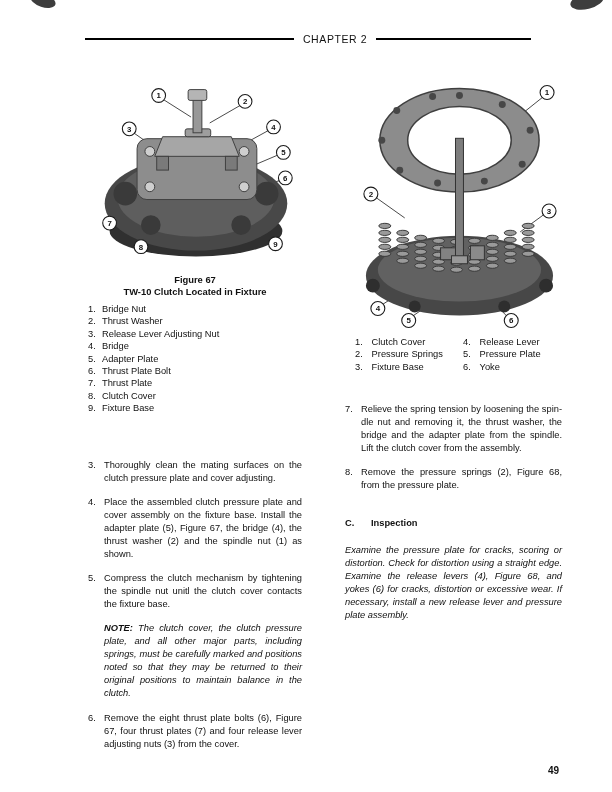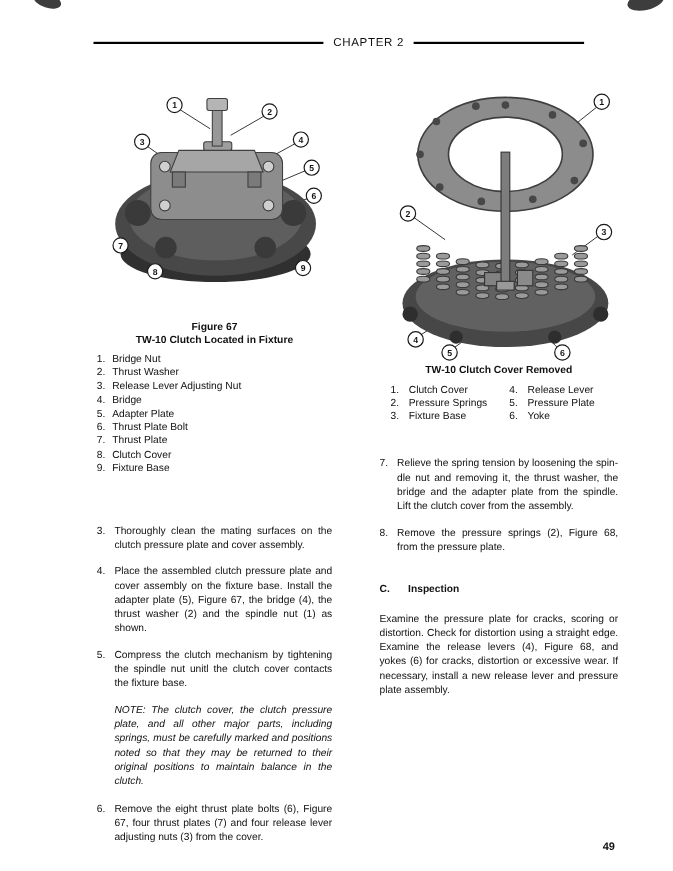--- a/index.html
+++ b/index.html
@@ -25,44 +25,44 @@
   .chapter-header .rule.r { flex:1; }
   .chapter-title { font-weight:normal; font-size:10.5px; letter-spacing:.6px; padding:0 9px; white-space:nowrap; }
 
   .col { position:absolute; top:80px; font-size:9.3px; line-height:13px; }
   .col.left  { left:88px;  width:214px; }
   .col.right { left:345px; width:217px; }
 
   .figure { position:relative; display:flex; justify-content:center; }
 
   .fig-caption { text-align:center; font-weight:bold; font-size:9.4px; line-height:11.5px; }
-  .fig-caption.title { margin-top:21px; }
+  .fig-caption.title { margin-top:4px; }
 
   .parts-list { margin-top:6px; }
   .part-row { display:flex; line-height:12.4px; }
   .part-row .pnum { width:14px; flex:none; }
   .parts-list.fig67 { margin-bottom:44px; }
 
   .parts-grid {
     display:grid; grid-template-columns:108px 1fr;
     padding-left:10px; margin-top:6px; margin-bottom:30px;
   }
   .parts-grid .part-row { line-height:12.4px; }
 
   .step { display:flex; margin-bottom:11px; }
   .step .snum { width:16px; flex:none; }
   .step p { flex:1; text-align:justify; }
 
   .note { margin:1px 0 12px 16px; font-style:italic; text-align:justify; }
-  .note .note-label { font-weight:normal; }
+  .note .note-label { font-weight:bold; }
 
   .section-heading { display:flex; font-weight:bold; margin:25px 0 14px 0; }
   .section-heading .hletter { width:26px; flex:none; }
 
-  .para { text-align:justify; margin-bottom:11px; }
+  .para { text-align:justify; margin-bottom:11px;font-style:italic; }
 
   .page-number { position:absolute; right:53px; bottom:16px; font-weight:bold; font-size:10px; }
 
   
   svg { display:block; }
   .leaders line { stroke:#1a1a1a; stroke-width:.8; }
   .callout circle { fill:#fff; stroke:#1a1a1a; stroke-width:1.1; }
   .callout text {
     font-size:8px; text-anchor:middle; fill:#111;
     font-family:"Liberation Sans", sans-serif; font-weight:bold;
@@ -174,21 +174,21 @@
         <span>Clutch Cover</span>
       </div>
     <div class="part-row">
         <span class="pnum">9.</span>
         <span>Fixture Base</span>
       </div>
   </div>
 
   <div class="step">
     <span class="snum">3.</span>
-    <p>Thoroughly clean the mating surfaces on the clutch pressure plate and cover assembly.</p>
+    <p>Thoroughly clean the mating surfaces on the clutch pressure plate and cover adjusting.</p>
   </div>
   <div class="step">
     <span class="snum">4.</span>
     <p>Place the assembled clutch pressure plate and cover assembly on the fixture base. Install the adapter plate (5), Figure 67, the bridge (4), the thrust washer (2) and the spindle nut (1) as shown.</p>
   </div>
   <div class="step">
     <span class="snum">5.</span>
     <p>Compress the clutch mechanism by tightening the spindle nut unitl the clutch cover contacts the fixture base.</p>
   </div>
   <div class="note">
@@ -263,21 +263,20 @@
         <circle cx="33" cy="229" r="7"></circle>
           <text x="33" y="232">4</text>
         <circle cx="64" cy="241" r="7"></circle>
           <text x="64" y="244">5</text>
         <circle cx="167" cy="241" r="7"></circle>
           <text x="167" y="244">6</text>
       </g>
     </svg>
   </div>
 
-  <div class="fig-caption">TW-10 Clutch Cover Removed</div>
 
   <div class="parts-grid">
     <div class="part-row"><span class="pnum">1.</span>&nbsp;<span>Clutch Cover</span></div>
     <div class="part-row"><span class="pnum">4.</span>&nbsp;<span>Release Lever</span></div>
     <div class="part-row"><span class="pnum">2.</span>&nbsp;<span>Pressure Springs</span></div>
     <div class="part-row"><span class="pnum">5.</span>&nbsp;<span>Pressure Plate</span></div>
     <div class="part-row"><span class="pnum">3.</span>&nbsp;<span>Fixture Base</span></div>
     <div class="part-row"><span class="pnum">6.</span>&nbsp;<span>Yoke</span></div>
   </div>
 

